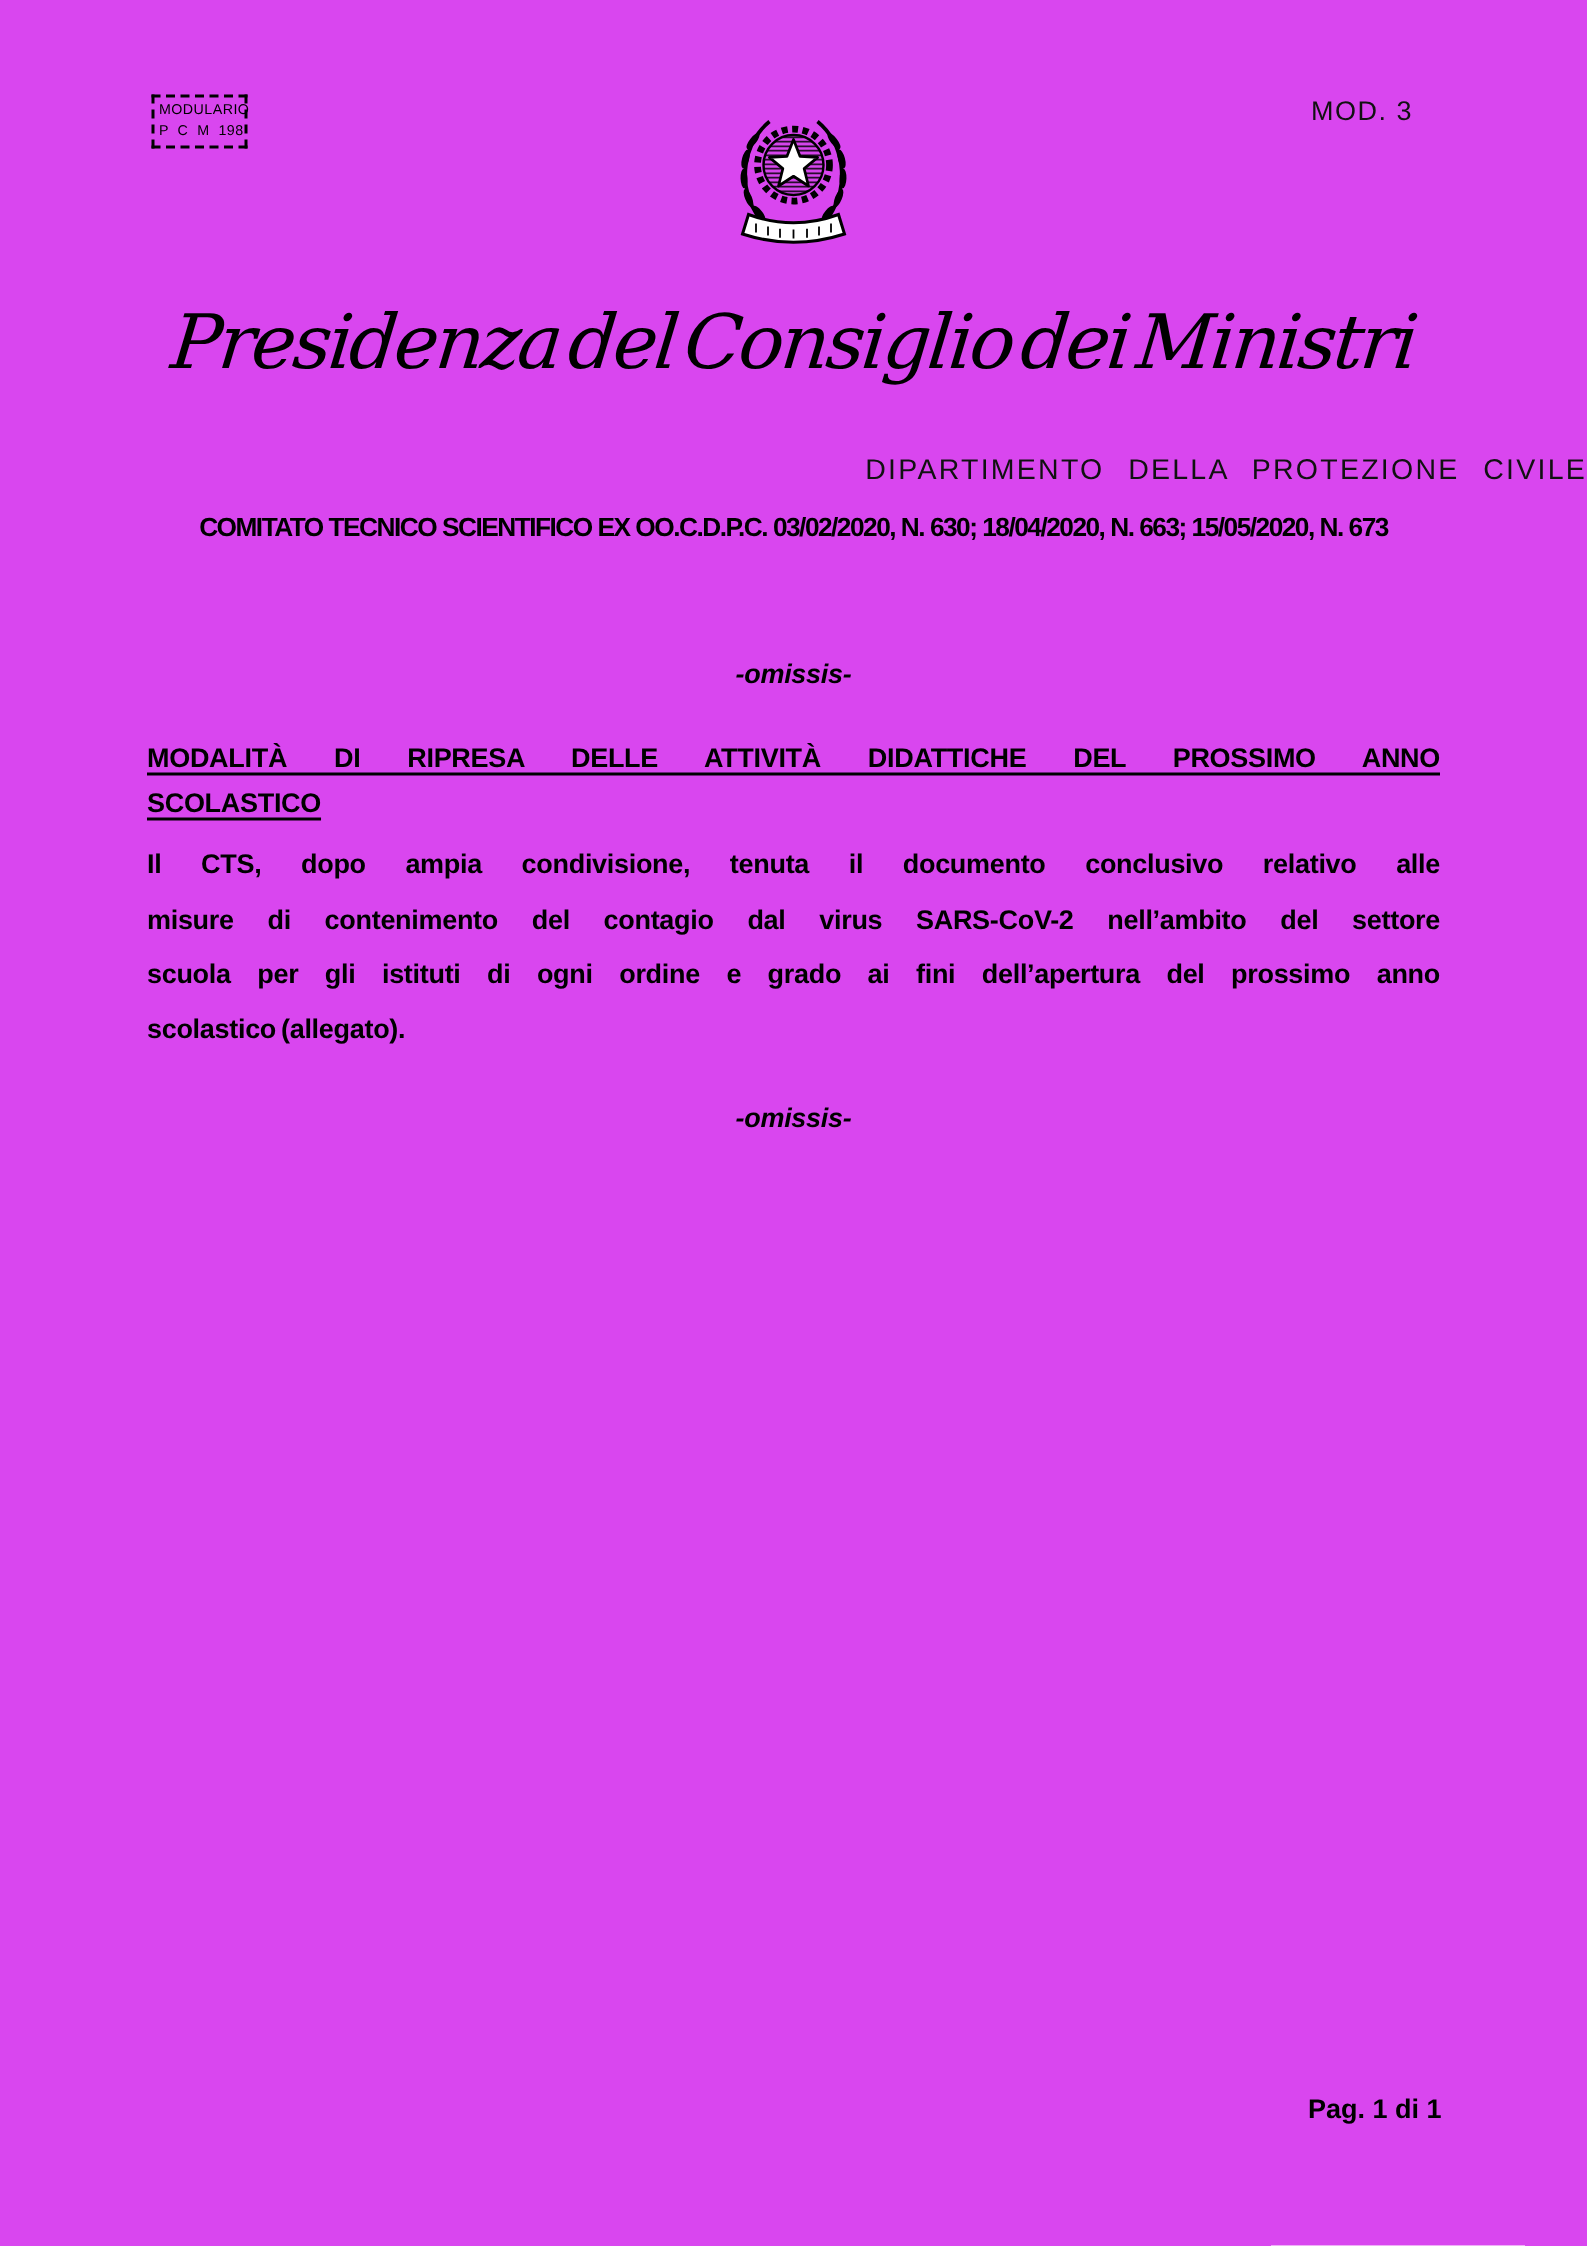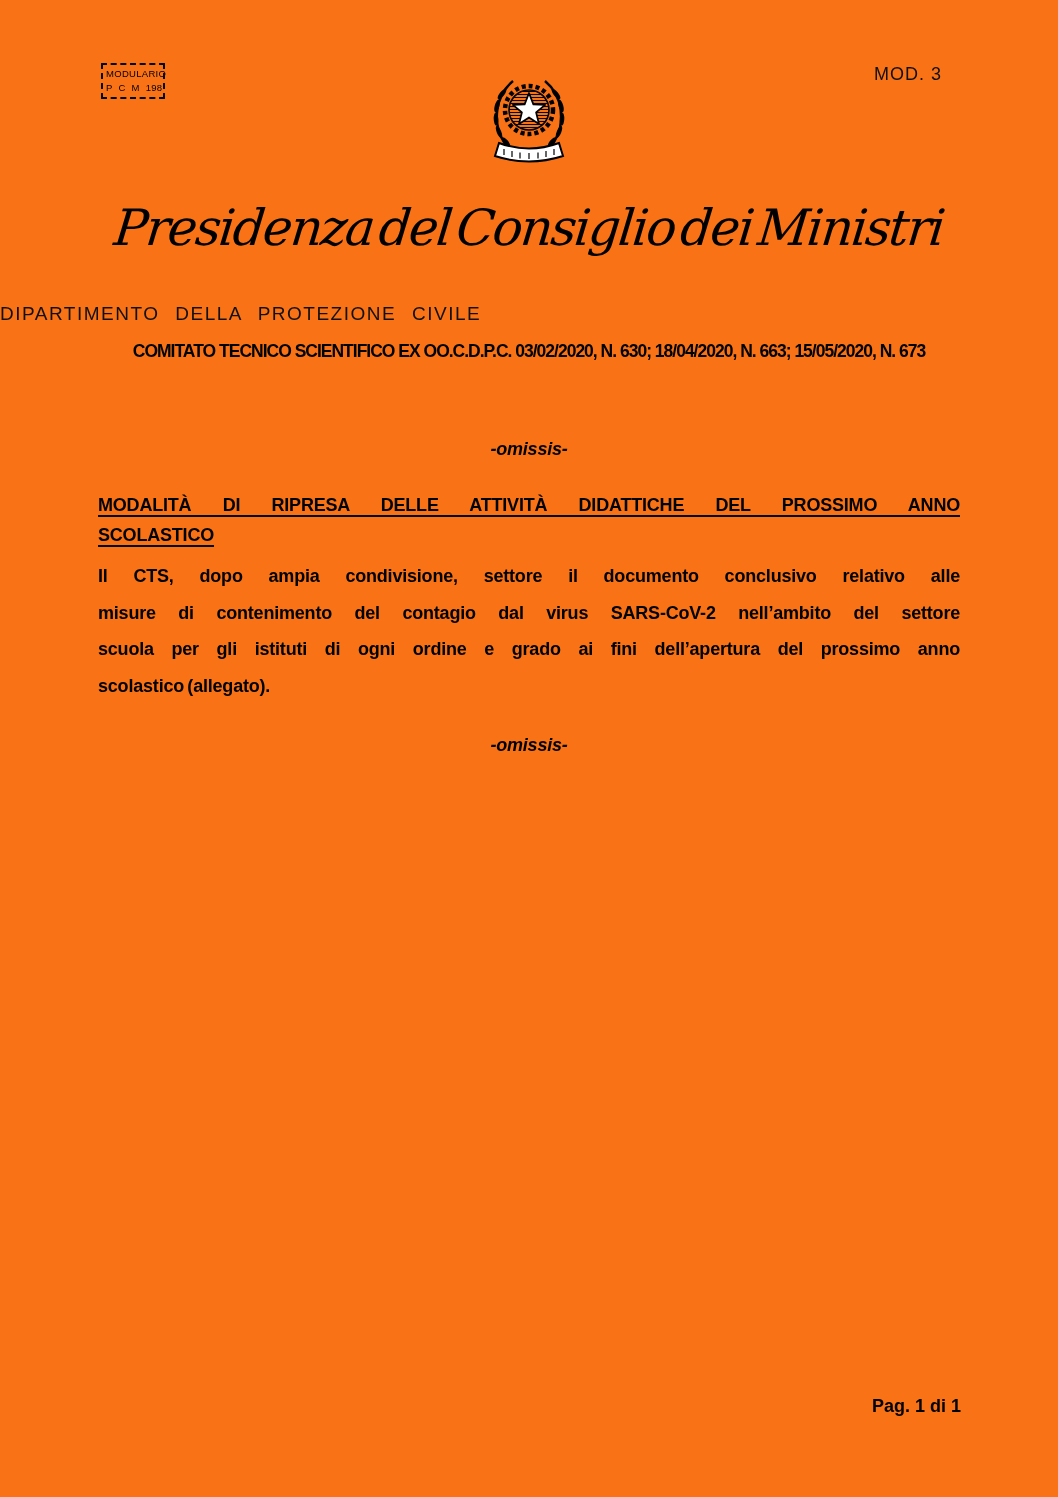--- a/index.html
+++ b/index.html
@@ -1,20 +1,20 @@
 <!DOCTYPE html>
 <html><head>
 <meta charset="utf-8">
 <style>
   html, body { margin: 0; padding: 0; background: #ffffff; }
   .page {
     position: relative;
     width: 1058px;
     height: 1497px;
-    background: #f97316;
+    background: #d946ef;
     color: #000;
     font-family: "Liberation Sans", sans-serif;
     overflow: hidden;
   }
 
   
   .modulario {
     position: absolute;
     left: 101px; top: 63px;
     width: 64px; height: 36px;
@@ -59,21 +59,21 @@
     letter-spacing: -2px;
     word-spacing: -8px;
     transform: skewX(-6deg);
     white-space: nowrap;
   }
 
   .department {
     position: absolute;
     left: 0; right: 0;
     top: 303px;
-    text-align: left;
+    text-align: right;
     font-size: 19px;
     letter-spacing: 1.5px;
     word-spacing: 9px;
     color: #111;
   }
 
   .committee {
     position: absolute;
     left: 0; right: 0;
     top: 341px;
@@ -192,21 +192,21 @@
 
 
     <div class="omissis om1">-omissis-</div>
 
     <div class="heading">
       <div class="hline">MODALITÀ DI RIPRESA DELLE ATTIVITÀ DIDATTICHE DEL PROSSIMO ANNO</div>
       <div class="hline last">SCOLASTICO</div>
     </div>
 
     <div class="p2">
-      <div class="jline">Il CTS, dopo ampia condivisione, settore il documento conclusivo relativo alle</div>
+      <div class="jline">Il CTS, dopo ampia condivisione, tenuta il documento conclusivo relativo alle</div>
       <div class="jline">misure di contenimento del contagio dal virus SARS-CoV-2 nell’ambito del settore</div>
       <div class="jline">scuola per gli istituti di ogni ordine e grado ai fini dell’apertura del prossimo anno</div>
       <div class="lline">scolastico (allegato).</div>
     </div>
 
     <div class="omissis om2">-omissis-</div>
 
   </div>
 
   <div class="page-number">Pag. 1 di 1</div>

